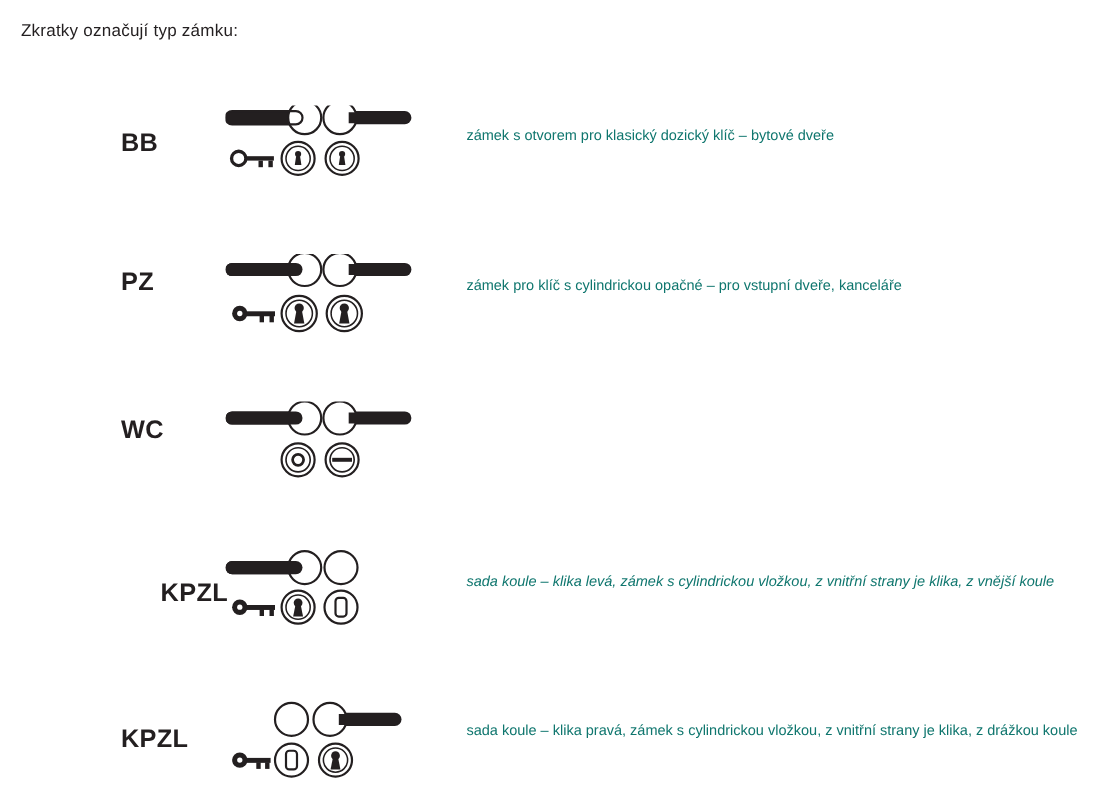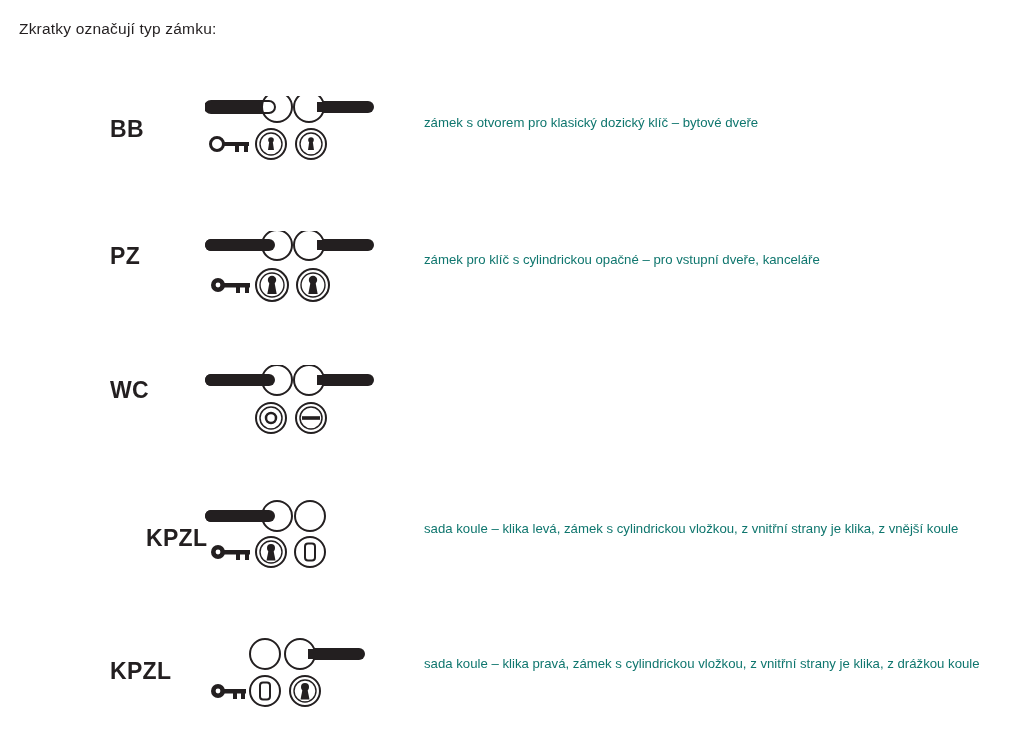--- a/index.html
+++ b/index.html
@@ -206,21 +206,21 @@
       <circle cx="66" cy="48" r="4" fill="#231f20"></circle>
       <path d="M63.5,50.5 h5 l2,10 h-9 z" fill="#231f20"></path>
     </g>
 
     <g>
       <circle cx="105" cy="52" r="15" fill="#ffffff" stroke="#231f20" stroke-width="2"></circle>
       <rect x="100" y="43.5" width="10" height="17" rx="3" fill="#ffffff" stroke="#231f20" stroke-width="2"></rect>
     </g>
   </svg>
 
-  <div class="row-desc" style="top:18px;">
+  <div class="row-desc" style="top:18px;font-style:italic;">
     <span>sada koule – klika levá, zámek s cylindrickou vložkou, z vnitřní strany je klika, z vnější koule</span>
   </div>
 </div>
 
 <div class="row" style="top:633px;">
   <div class="row-code" style="left:110px; top:25px;">KPZL</div>
 
   <svg class="art" style="left:205px; top:0px;" width="180" height="80" viewBox="0 0 180 80">
 
     <circle cx="60" cy="21" r="15" fill="#ffffff" stroke="#231f20" stroke-width="2"></circle>

